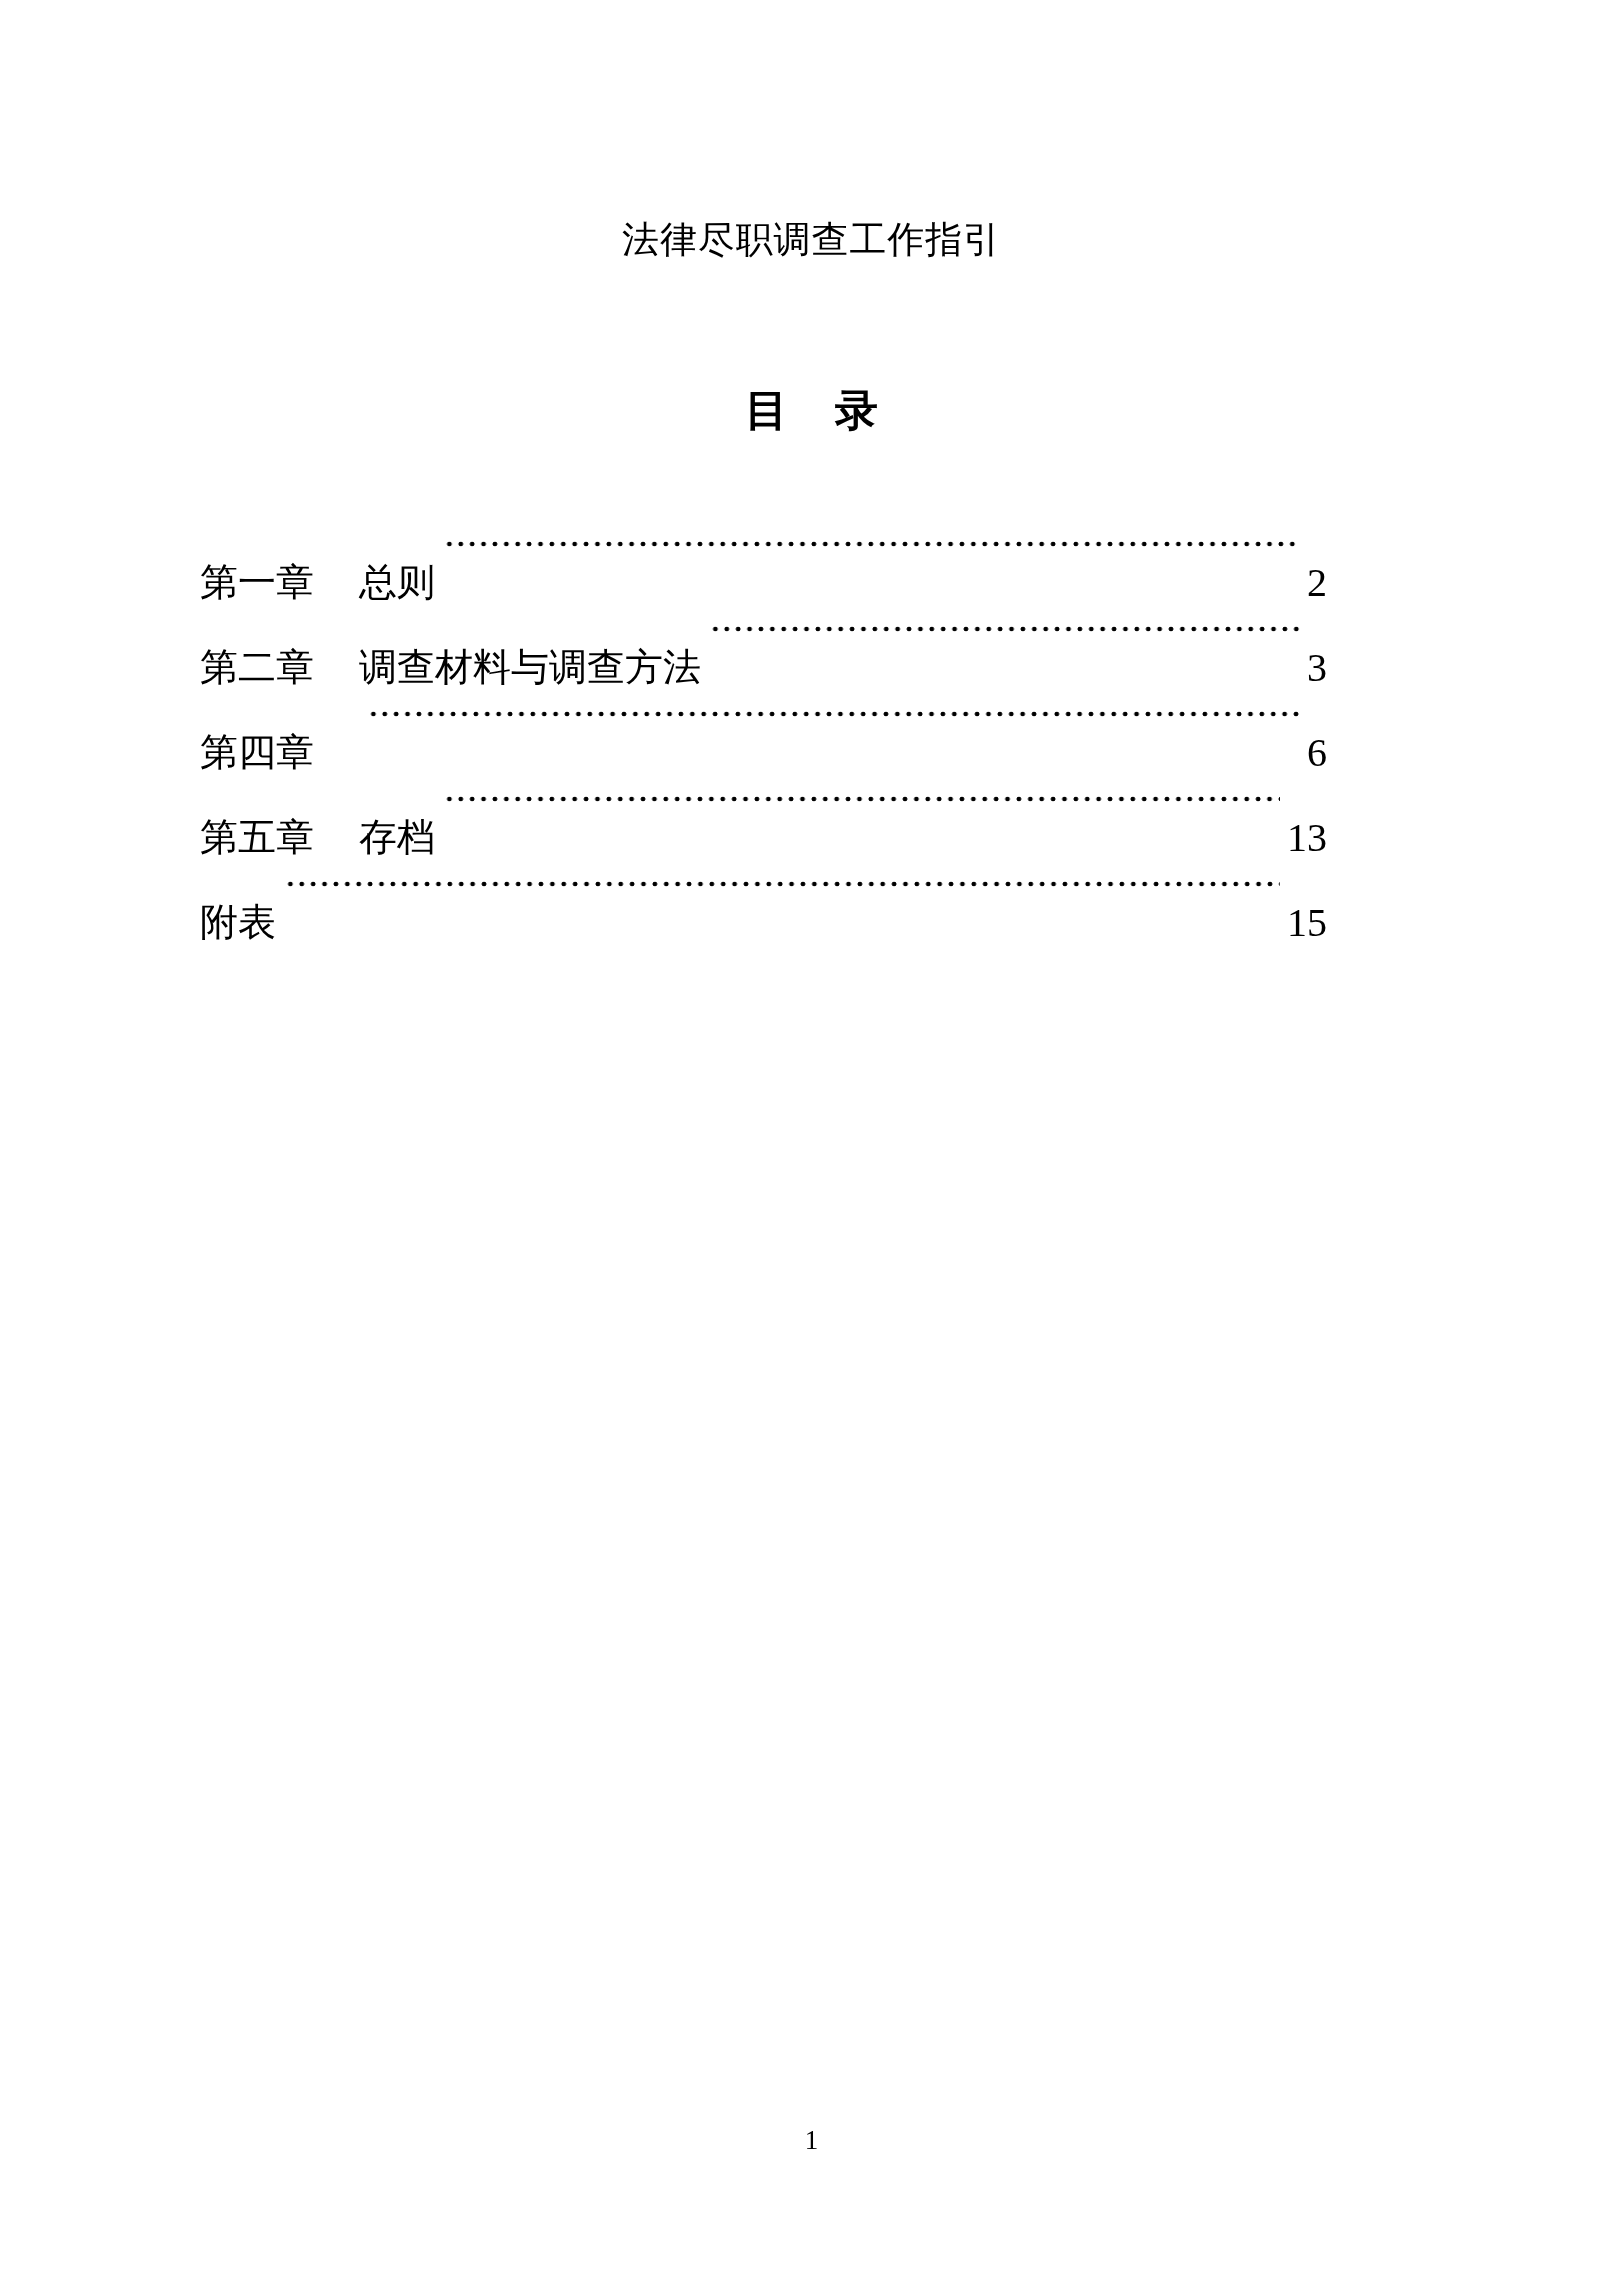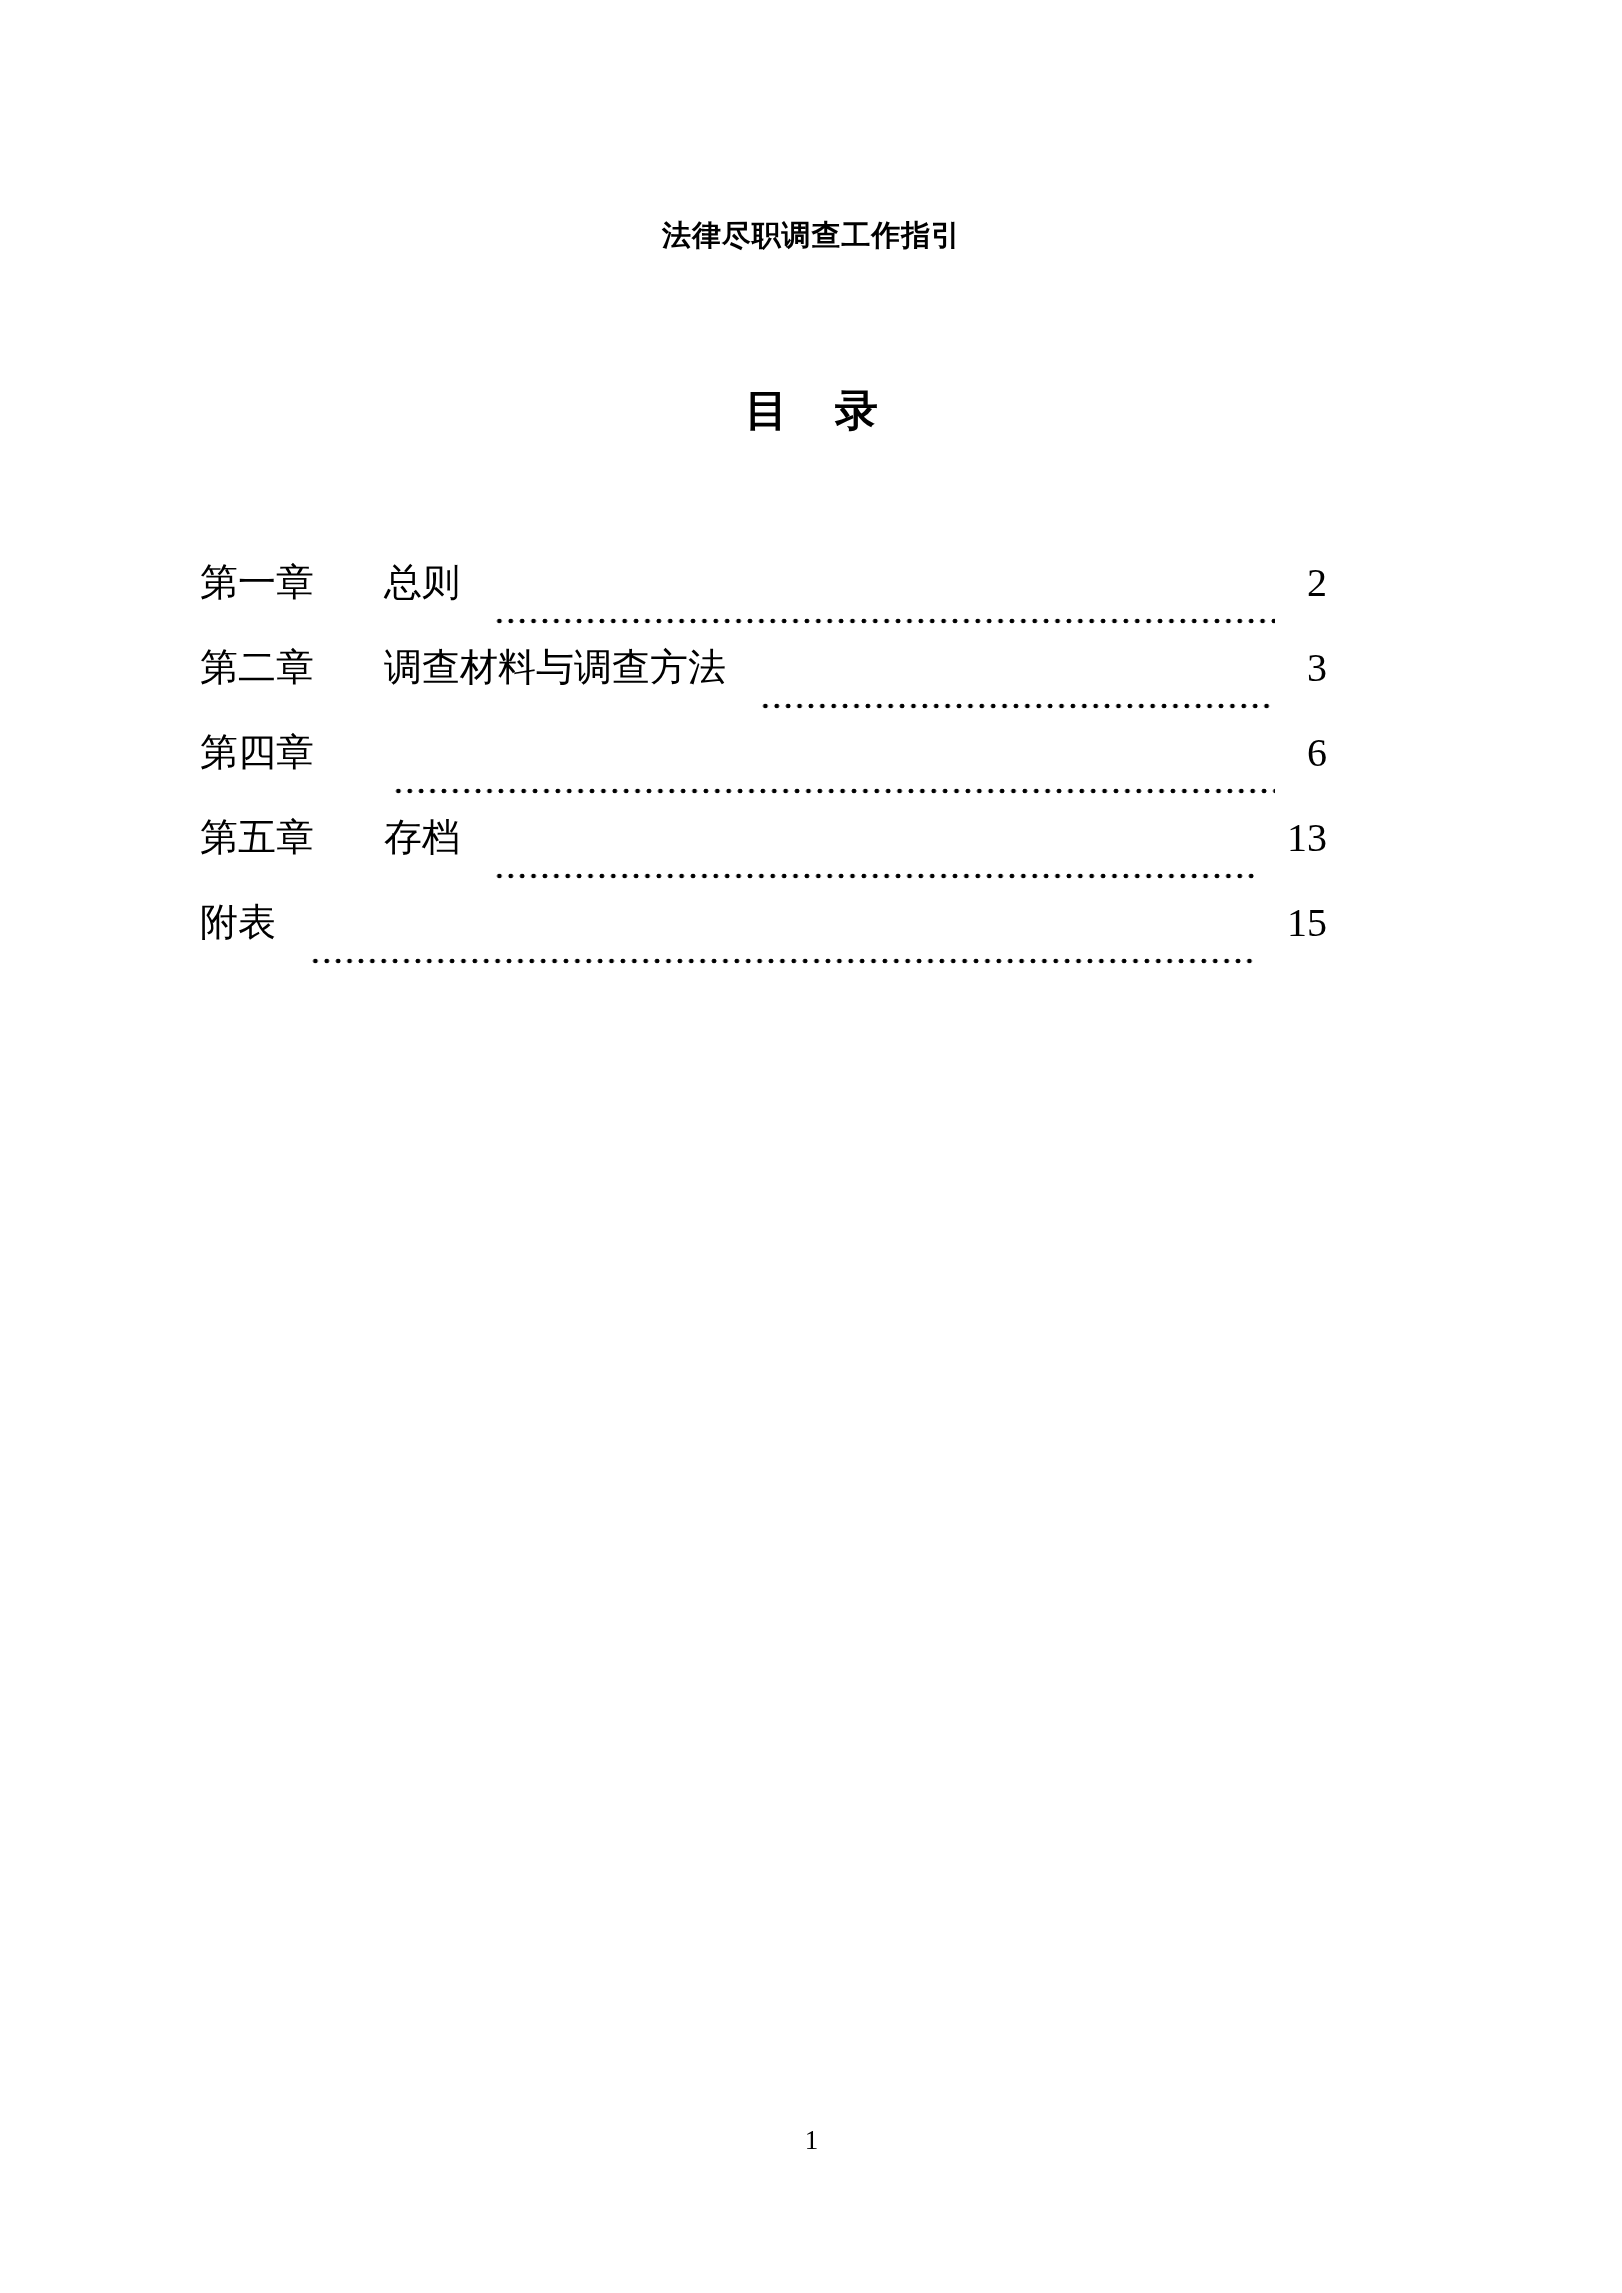--- a/index.html
+++ b/index.html
@@ -23,22 +23,22 @@
   }
 
   
   .doc-title {
     position: absolute;
     top: 219px;
     left: 0;
     width: 100%;
     text-align: center;
     font-family: "DejaVu Sans", "Liberation Sans", sans-serif;
-    font-weight: bold;
-    font-size: 29px;
+    font-weight: normal;
+    font-size: 37px;
     line-height: 1.15;
     letter-spacing: 0.9px;
     color: #000000;
   }
 
   
   .toc-heading {
     position: absolute;
     top: 387px;
     left: 0;
@@ -57,29 +57,28 @@
   
   .toc {
     position: absolute;
     top: 540px;
     left: 200px;
     width: 1127px;
   }
 
   .toc-row {
     display: flex;
-    align-items: flex-end;
+    align-items: flex-start;
     height: 85px;
     line-height: 85px;
     font-size: 38px;
     font-family: "Liberation Serif", "DejaVu Serif", serif;
     color: #000000;
     white-space: nowrap;
     cursor: pointer;
-    gap: 25px;
   }
 
   .toc-chapter {
     margin-right: 45px;
   }
   .toc-chapter:empty {
     display: none;
   }
 
   .toc-title {

